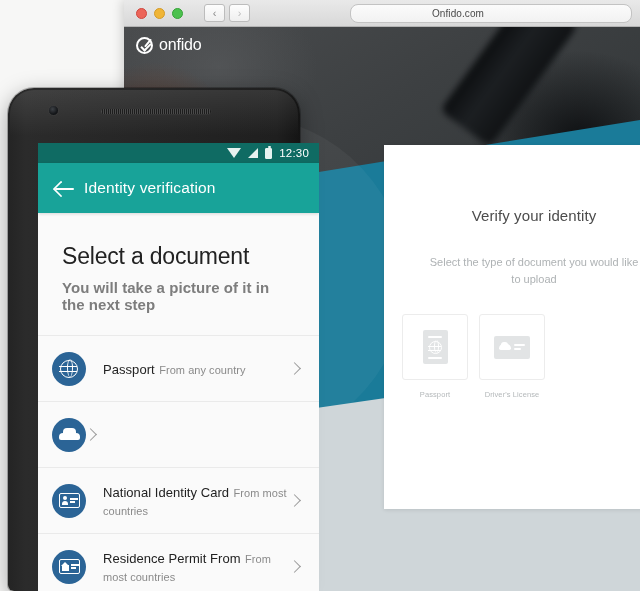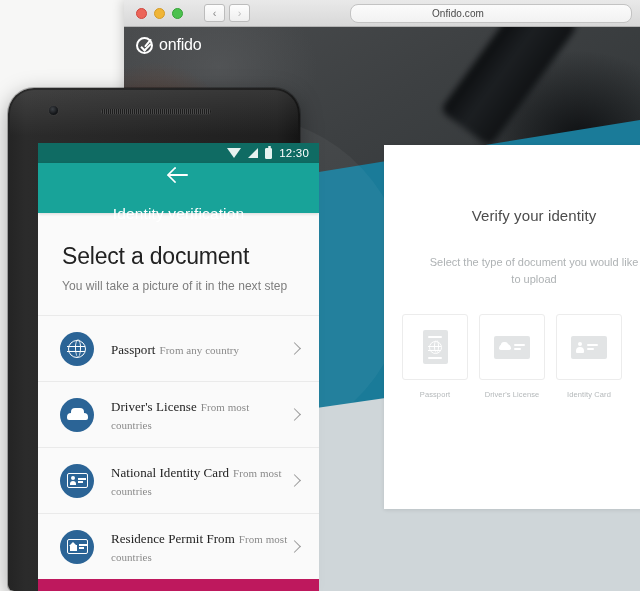--- a/index.html
+++ b/index.html
@@ -373,25 +373,25 @@
     font-size: 11.5px;
     font-weight: 500;
     letter-spacing: 0.2px;
   }
 
   #app-bar {
     height: 50px;
     background: #18a399;
     display: flex;
     align-items: center;
-    gap: 20px;
+    padding-left: 16px;
+    gap: 8px;
     box-shadow: 0 1px 3px rgba(0,0,0,0.14);
     position: relative;
     z-index: 2;
-    flex-direction: column;
   }
   #back-arrow {
     width: 22px; height: 22px;
     position: relative;
     flex: 0 0 auto;
   }
   #back-arrow::before {
     content:"";
     position:absolute; left:1px; top:10.5px; width:19px; height:2px; background:#fff; border-radius:1px;
   }
@@ -413,33 +413,33 @@
 
   #heading-block { padding: 30px 24px 22px; background: #fafafa; }
   #screen-title {
     font-size: 23px;
     color: #222222;
     font-weight: 400;
     letter-spacing: -0.2px;
   }
   #screen-subtitle {
     margin-top: 9px;
-    font-size: 12px;
+    font-size: 15px;
     color: #7d7d7d;
     letter-spacing: 0.05px;
+    font-weight: bold;
   }
 
   .doc-row {
     display: flex;
     align-items: center;
     height: 66px;
-    padding: 0 16px 0 22px;
+    padding: 0 16px 0 14px;
     background: #fafafa;
     border-top: 1px solid #eaeaea;
-    font-family: Liberation Serif, serif;
   }
   .doc-icon {
     width: 34px; height: 34px;
     border-radius: 50%;
     background: #2b6496;
     flex: 0 0 auto;
     display: flex; align-items: center; justify-content: center;
     position: relative;
   }
   .doc-row-text { margin-left: 17px; flex: 1 1 auto; }
@@ -569,32 +569,20 @@
                 <span class="gc-car"></span>
                 <span class="gc-lines">
                     <i></i>
                     <i class="short"></i>
                   </span>
               </span>
             </div>
             <div class="doc-caption">Driver's License</div>
           </div>
 
-          <div class="doc-option">
-            <div class="doc-tile">
-              <span class="glyph-card">
-                <span class="gc-person"></span>
-                <span class="gc-lines">
-                    <i></i>
-                    <i class="short"></i>
-                  </span>
-              </span>
-            </div>
-            <div class="doc-caption">Identity Card</div>
-          </div>
 
         </div>
       </div>
 
     </div>
   </div>
 
   <div id="phone">
     <div id="phone-highlight"></div>
     <div id="phone-camera"></div>
@@ -628,24 +616,20 @@
           <span class="doc-row-text">
             <span class="doc-row-title">Passport</span>
             <span class="doc-row-sub">From any country</span>
           </span>
           <span class="chevron"></span>
         </div>
 
         <div class="doc-row">
           <span class="doc-icon">
             <span class="ic-car"></span>
-          </span>
-          <span class="doc-row-text">
-            <span class="doc-row-title">Driver's License</span>
-            <span class="doc-row-sub">From most countries</span>
           </span>
           <span class="chevron"></span>
         </div>
 
         <div class="doc-row">
           <span class="doc-icon">
             <span class="ic-idcard">
               <span class="idp"></span>
               <span class="idl">
                   <i></i>

